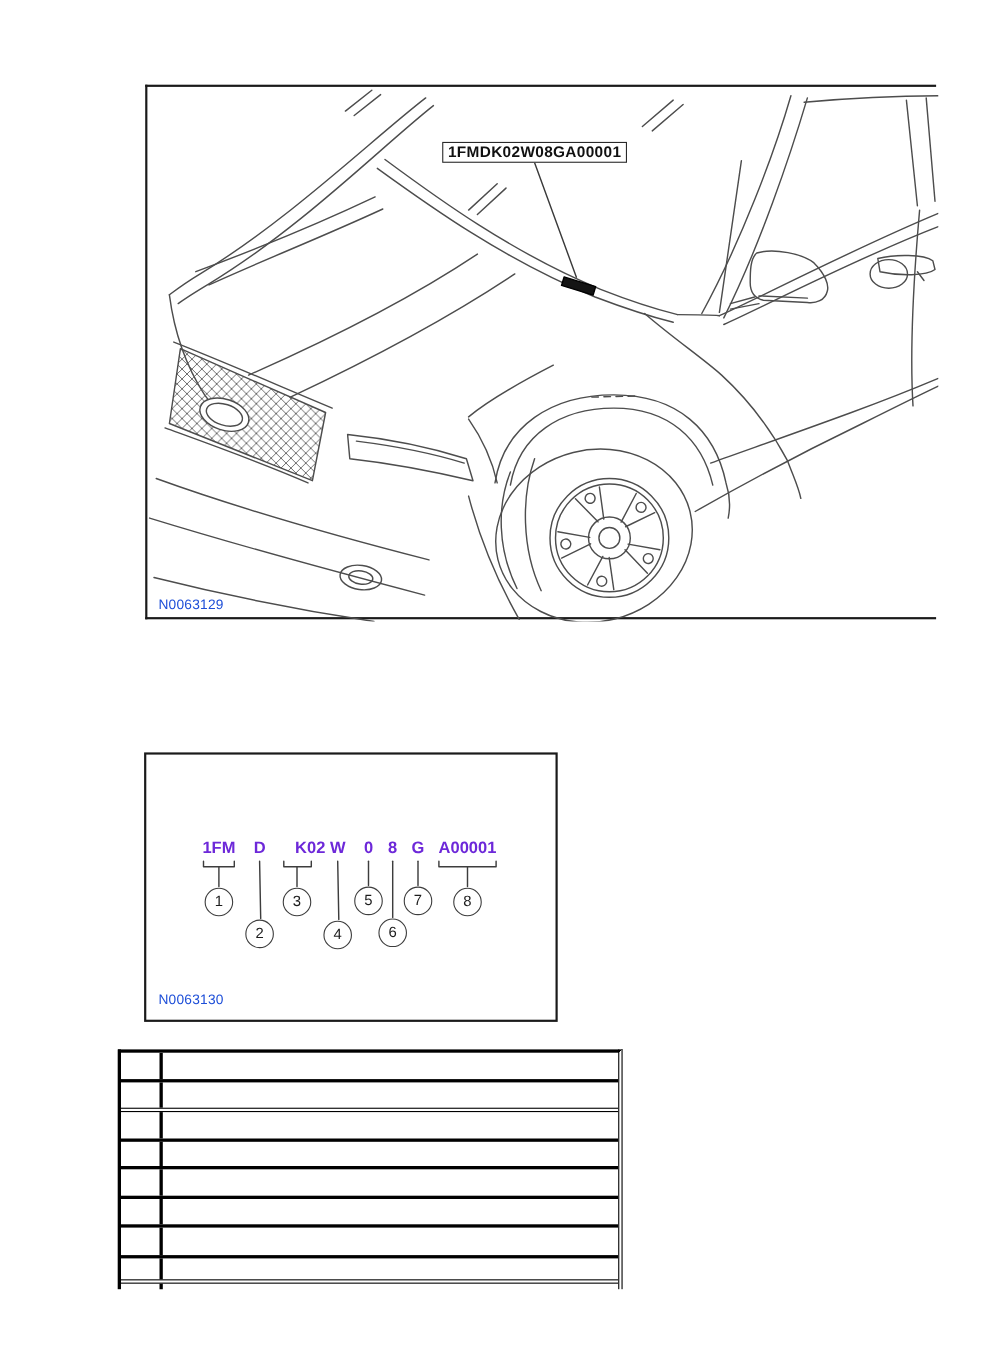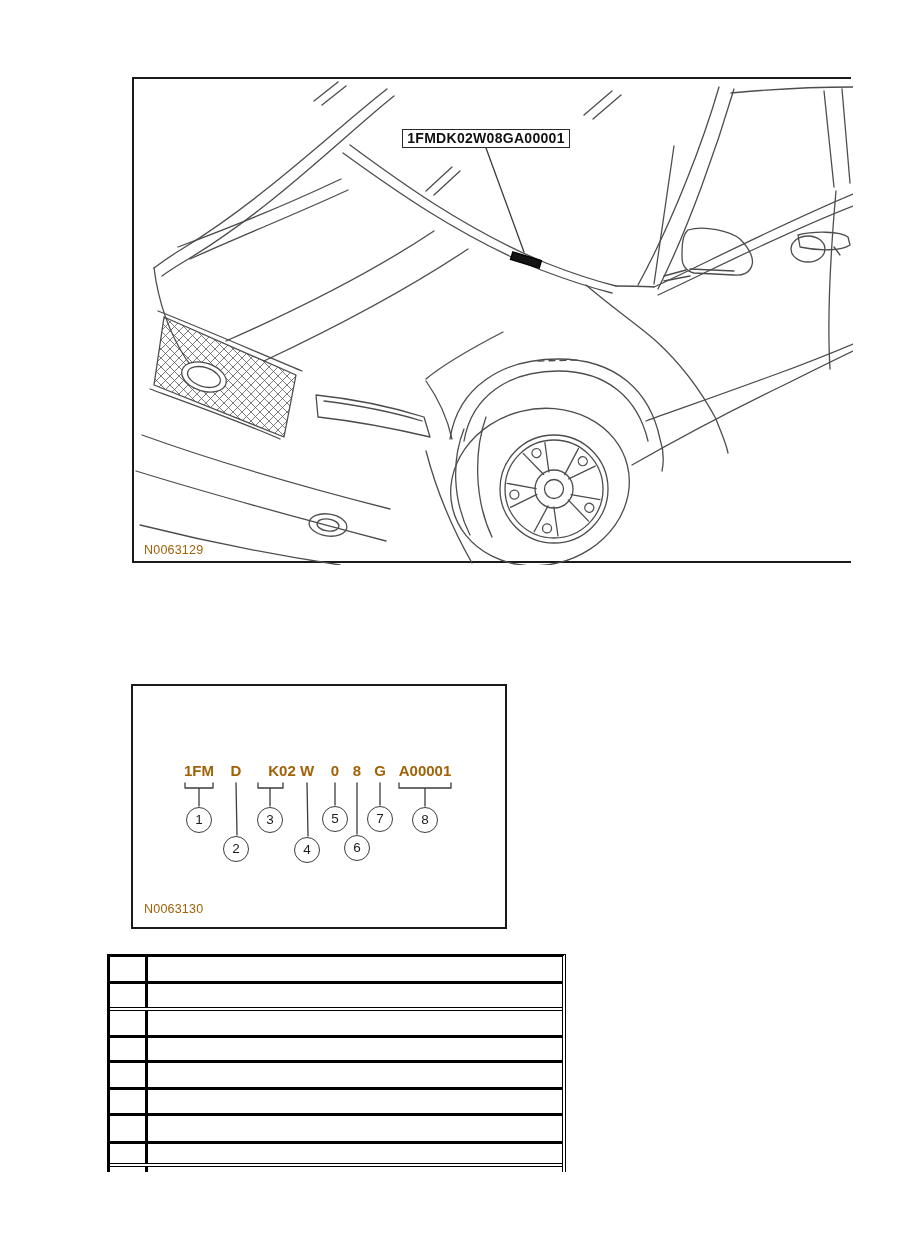--- a/index.html
+++ b/index.html
@@ -3,28 +3,28 @@
 <meta charset="utf-8">
 <style>
   html,body{margin:0;padding:0;background:#fff;}
   *{box-sizing:border-box;}
   .page{position:relative;width:909px;height:1234px;background:#ffffff;
         font-family:"Liberation Sans",sans-serif;overflow:hidden;}
   .fig{position:absolute;background:#fff;margin-left:24px;}
   #fig1{left:108px;top:77px;width:719px;height:486px;
         border:2px solid #1a1a1a;border-right:none;}
   #fig2{left:107px;top:684px;width:376px;height:245px;border:2px solid #1a1a1a;}
-  .caption{position:absolute;font-size:12.5px;color:#a16207;letter-spacing:.2px;}
+  .caption{position:absolute;font-size:12.5px;color:#1d4ed8;letter-spacing:.2px;}
   .vin-label{position:absolute;left:268px;top:50px;width:168px;height:19px;
         border:1.5px solid #2a2a2a;background:#fff;color:#101010;
         font-size:14px;font-weight:bold;letter-spacing:.3px;
         text-align:center;line-height:16px;z-index:3;}
   .art{position:absolute;left:0;top:0;}
   .seg{position:absolute;top:76px;height:17px;font-size:15px;font-weight:bold;
-       color:#a16207;text-align:center;line-height:17px;}
+       color:#6d28d9;text-align:center;line-height:17px;}
   .callout{position:absolute;width:26px;height:26px;border:1.4px solid #3d3d3d;
        border-radius:50%;background:#fff;color:#1c1c1c;font-size:13.5px;
        text-align:center;line-height:24px;}
   .vin-table{position:absolute;left:107px;top:954px;width:459px;height:218px;
        background:#fff;border-top:3px solid #000;border-left:3px solid #000;
        border-right:4px double #000;overflow:hidden;}
   .vt-row{display:flex;border-bottom:3px solid #000;}
   .vt-row.dbl{border-bottom:4px double #000;}
   .vt-c1{width:38px;border-right:3px solid #000;}
   .vt-c2{flex:1;}

